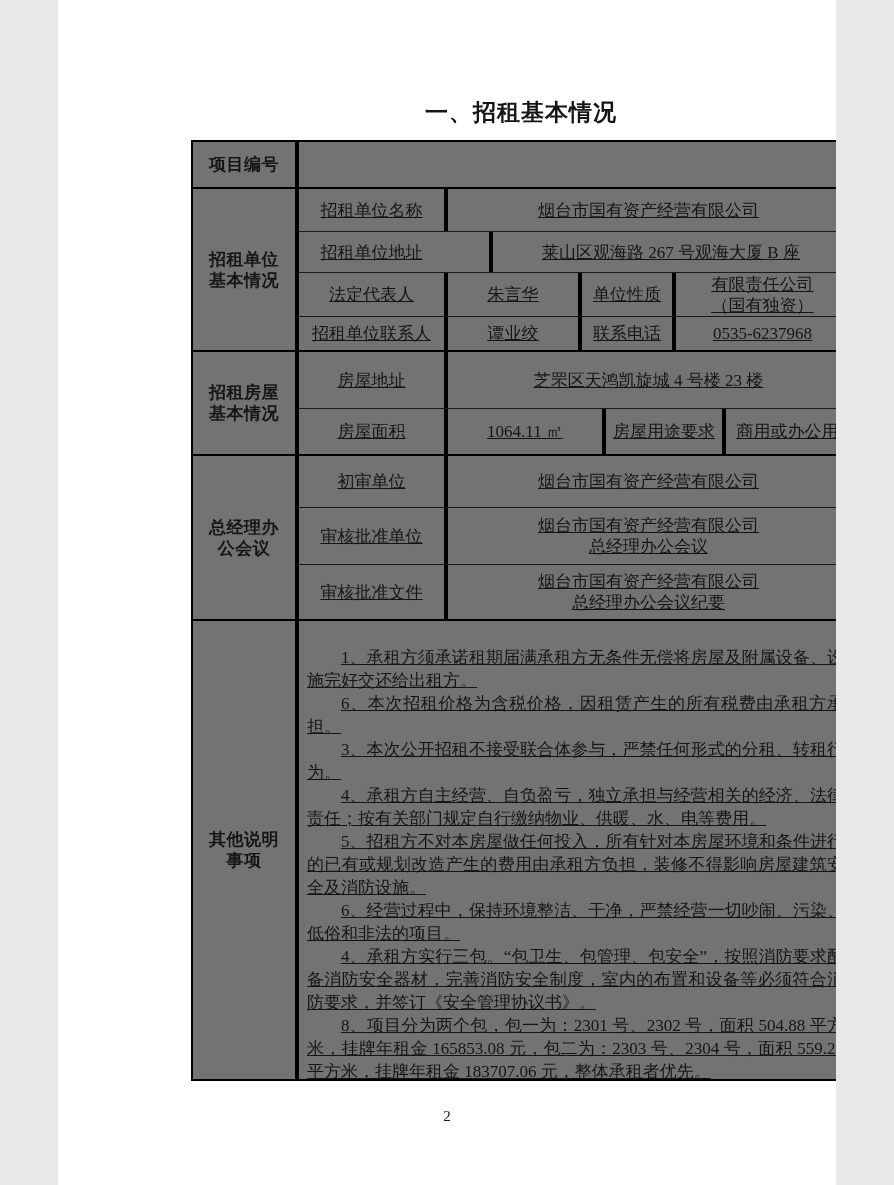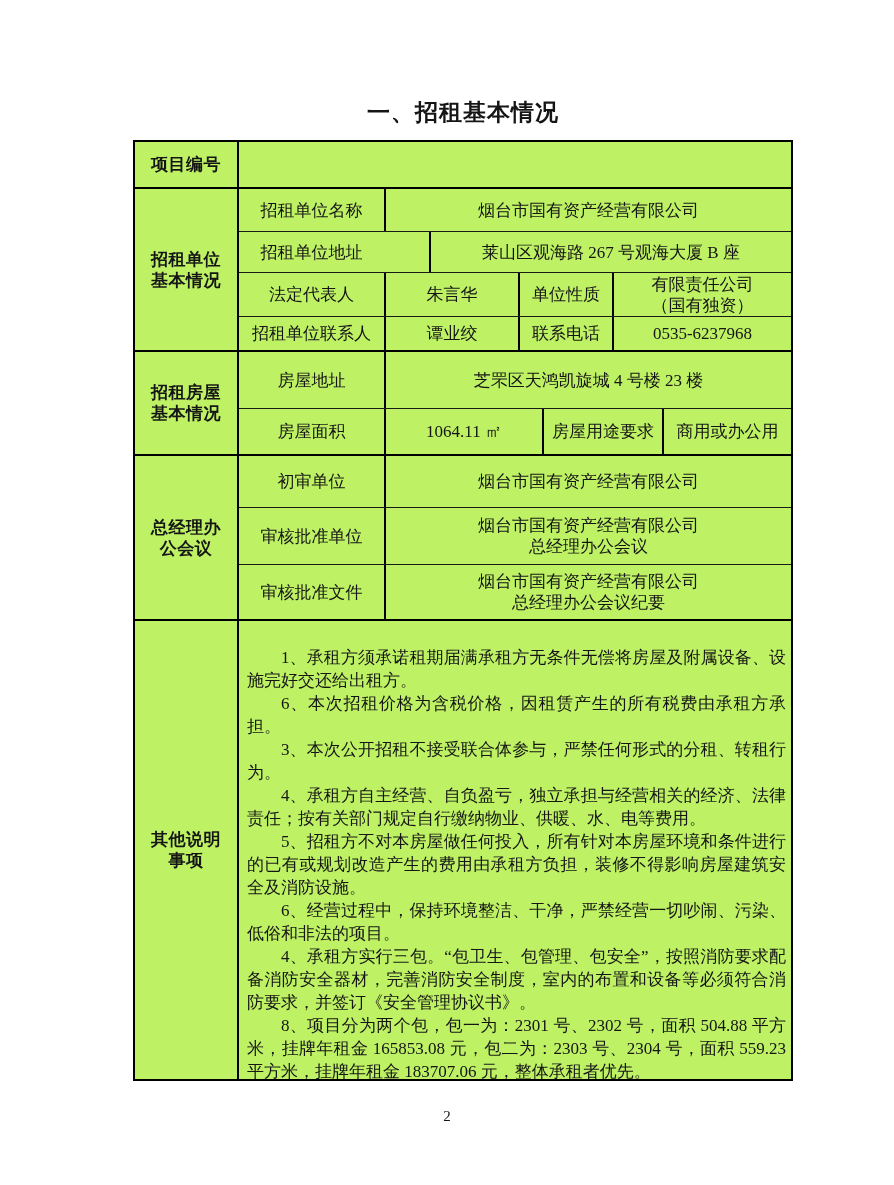--- a/index.html
+++ b/index.html
@@ -1,40 +1,40 @@
 <!DOCTYPE html>
 <html><head>
 <meta charset="utf-8">
 <style>
   * { margin:0; padding:0; box-sizing:border-box; }
   html,body { background:#e8e8e8; }
   .page {
     position:relative;
-    width:894px; height:1185px;
+    width:778px; height:1185px;
     background:#ffffff;
     font-family:"Liberation Serif","DejaVu Serif",serif;
     color:#151515;
     margin:0 auto;
     overflow:hidden;
   }
   .doc { position:absolute; left:133px; top:97px; width:660px; }
   .doc-title {
     text-align:center;
     font-size:23px;
     font-weight:700;
     font-family:"Liberation Sans","DejaVu Sans",sans-serif;
     letter-spacing:1px;
     margin-bottom:12px;
   }
-  .table { border:2px solid #000; width:660px; background:#bef264; }
+  .table { border:2px solid #000; width:660px; background:#737373; }
   .row { display:flex; align-items:stretch; }
   .table > .row + .row { border-top:2px solid #000; }
   .stack { flex:1 1 auto; display:flex; flex-direction:column; }
   .stack > .row + .row { border-top:1px solid #1a1a1a; }
-  .row > * + * { border-left:2px solid #000000; }
+  .row > * + * { border-left:4px solid #000000;text-decoration:underline; }
   .cell {
     display:flex; align-items:center; justify-content:center;
     text-align:center;
     font-size:17px;
     line-height:21px;
     white-space:pre-line;
   }
   .group {
     flex:0 0 102px;
     font-weight:700;

